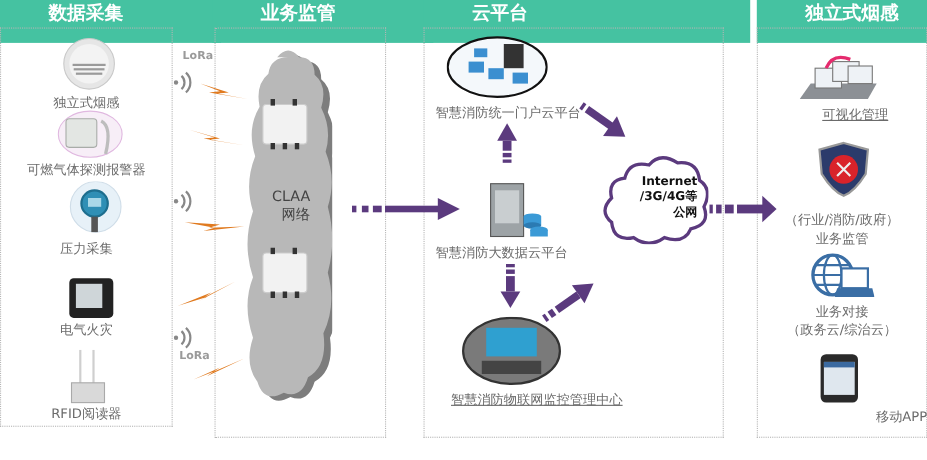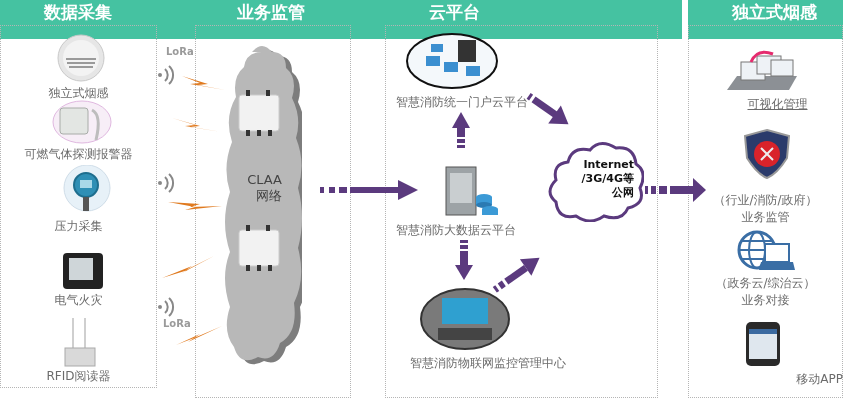--- a/index.html
+++ b/index.html
@@ -178,21 +178,21 @@
   <ellipse cx="46" cy="46" rx="8" ry="3" fill="#3b9ad6"></ellipse>
     <rect x="38" y="46" width="16" height="6" fill="#3b9ad6"></rect>
 </svg>
 <div class="lbl" style="left:396px;top:222px;">智慧消防大数据云平台</div>
 
 <svg class="abs" style="left:420px;top:288px" width="90" height="62" viewBox="0 0 90 62">
   <ellipse cx="45" cy="31" rx="44" ry="30" fill="#7a7a7a" stroke="#333" stroke-width="2"></ellipse>
   <rect x="22" y="10" width="46" height="26" fill="#2fa0d0"></rect>
   <rect x="18" y="40" width="54" height="12" fill="#444"></rect>
 </svg>
-<div class="lbl" style="left:410px;top:355px;">智慧消防物联网监控管理中心</div>
+<div class="lbl" style="left:410px;top:355px;text-decoration:underline;">智慧消防物联网监控管理中心</div>
 
 <svg class="abs" style="left:548px;top:140px" width="96" height="82" viewBox="0 0 96 82">
   <path d="M20 22 q4-16 22-12 q10-12 26-2 q18-2 20 16 q12 8 4 24 q6 16-12 20 q-6 14-24 8 q-14 10-28 0 q-18 4-20-14 q-12-10 0-22 q-4-16 12-18z" fill="#fff" stroke="#5b3a7e" stroke-width="3"></path>
 </svg>
 <div class="abs" style="left:560px;top:158px;width:74px;text-align:right;font-size:11px;font-weight:bold;color:#111;line-height:14px;">
   <div>Internet</div>
   <div>/3G/4G等</div>
   <div>公网</div>
 </div>
 
@@ -218,22 +218,22 @@
 <svg class="abs" style="left:737px;top:230px" width="58" height="42" viewBox="0 0 58 42">
   <circle cx="20" cy="20" r="18" fill="none" stroke="#3a6ea5" stroke-width="3"></circle>
   <ellipse cx="20" cy="20" rx="8" ry="18" fill="none" stroke="#3a6ea5" stroke-width="2"></ellipse>
   <line x1="2" y1="20" x2="38" y2="20" stroke="#3a6ea5" stroke-width="2"></line>
     <line x1="5" y1="11" x2="35" y2="11" stroke="#3a6ea5" stroke-width="2"></line>
     <line x1="5" y1="29" x2="35" y2="29" stroke="#3a6ea5" stroke-width="2"></line>
   <rect x="28" y="14" width="24" height="18" fill="#fff" stroke="#3a6ea5" stroke-width="2"></rect>
   <polygon points="24,32 56,32 58,40 22,40" fill="#3a6ea5"></polygon>
 </svg>
 <div class="abs" style="left:688px;width:155px;top:275px;text-align:center;font-size:12px;color:#6b6b6b;line-height:17px;">
+  <div>业务对接</div>
   <div>（政务云/综治云）</div>
-  <div>业务对接</div>
 </div>
 
 <svg class="abs" style="left:745px;top:321px" width="36" height="46" viewBox="0 0 36 46">
   <rect x="1" y="1" width="34" height="44" rx="5" fill="#2a2a2a"></rect>
   <rect x="4" y="8" width="28" height="30" fill="#dfe7ee"></rect>
   <rect x="4" y="8" width="28" height="5" fill="#3b6aa0"></rect>
 </svg>
 <div class="lbl" style="left:688px;width:155px;top:371px;text-align:right;">移动APP</div>
 
 </body></html>

